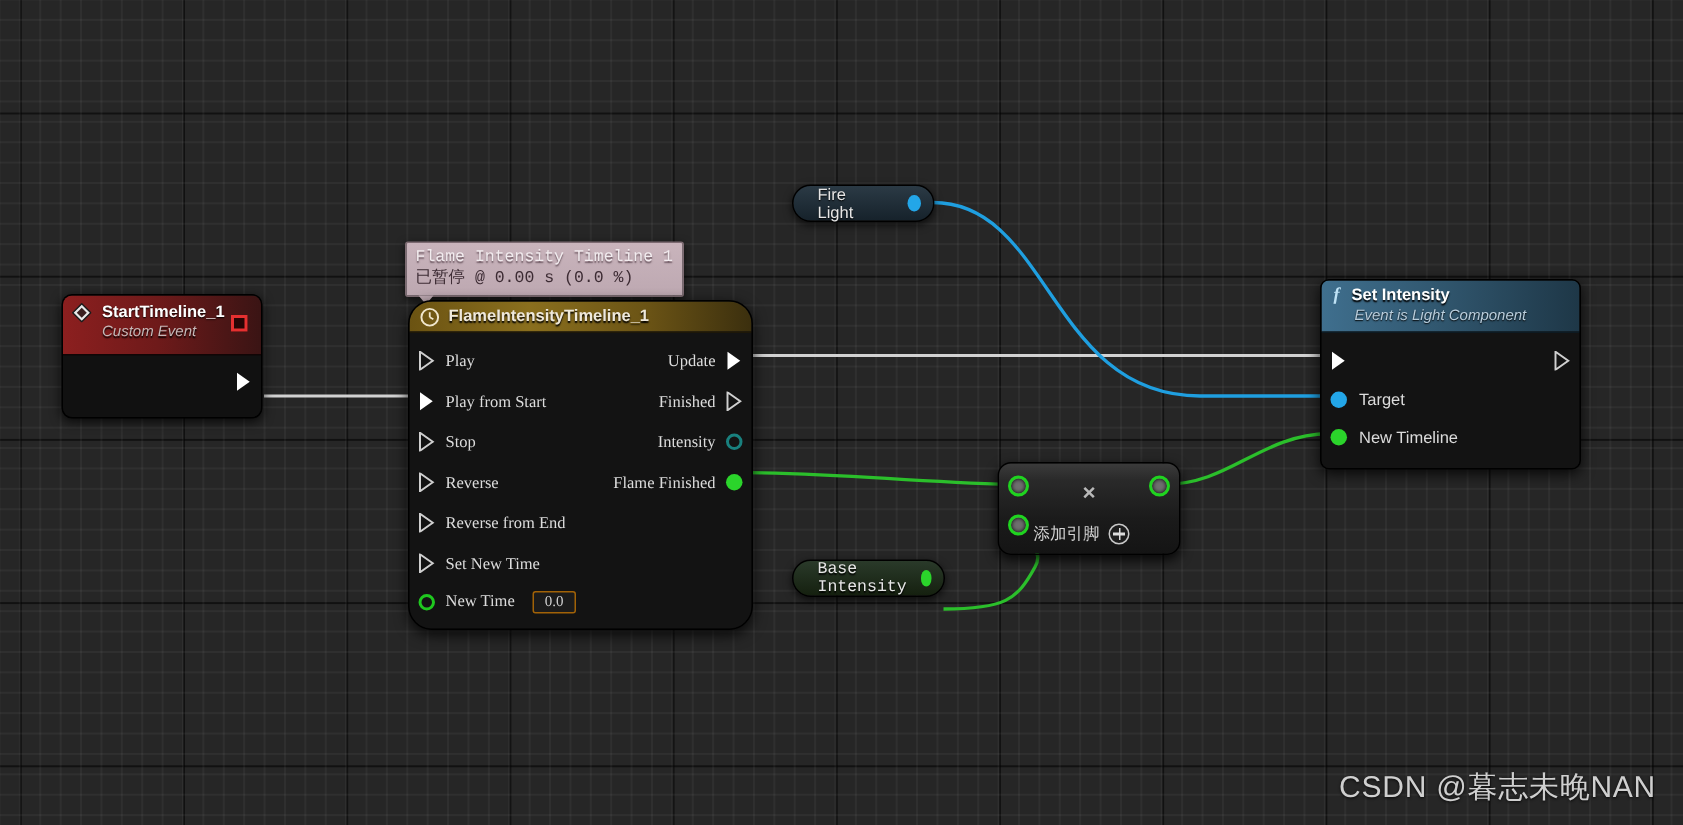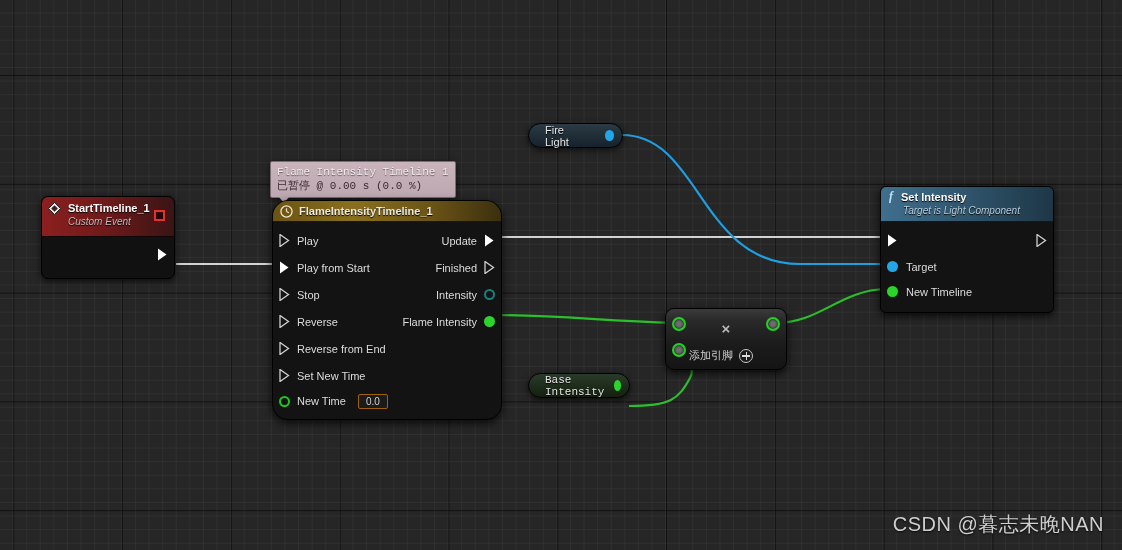--- a/index.html
+++ b/index.html
@@ -85,20 +85,21 @@
     display: flex; align-items: center; gap: 6px;
     padding: 0 7px;
     border-bottom: 1px solid #1d1708;
   }
   .tl-head-title { color: #efe9dc; font-size: 11px; font-weight: bold; text-shadow: 0 1px 1px #000; }
   .tl-body { background: #131313; padding: 5px 0 6px 0; }
   .tl-row {
     height: 27px; display: flex; align-items: center;
     justify-content: space-between;
     padding: 0 6px;
+    font-family: Liberation Serif, serif;
   }
   .pin-left { display: flex; align-items: center; gap: 7px; }
   .pin-right { display: flex; align-items: center; gap: 7px; }
   .pin-label { color: #dcdcdc; font-size: 11px; white-space: nowrap; }
   .newtime-box {
     border: 1px solid #a16207; background: #1b1b1b;
     color: #cfcfcf; font-size: 10px;
     padding: 1px 7px; border-radius: 2px; margin-left: 5px;
   }
 
@@ -334,21 +335,21 @@
       <div class="tl-row">
         <span class="pin-left">
           <span>
             <svg class="exec" viewBox="0 0 11 13">
                 <polygon points="1,0.5 9.5,6.5 1,12.5" fill="none" stroke="#cfcfcf" stroke-width="1.3"></polygon>
               </svg>
           </span>
           <span class="pin-label">Reverse</span>
         </span>
         <span class="pin-right">
-          <span class="pin-label">Flame Intensity</span>
+          <span class="pin-label">Flame Finished</span>
           <span class="dot dot-green"></span>
         </span>
       </div>
 
       <div class="tl-row">
         <span class="pin-left">
           <span>
             <svg class="exec" viewBox="0 0 11 13">
                 <polygon points="1,0.5 9.5,6.5 1,12.5" fill="none" stroke="#cfcfcf" stroke-width="1.3"></polygon>
               </svg>
@@ -394,21 +395,21 @@
     <span class="var-label">Base Intensity</span>
     <span class="dot dot-green"></span>
   </div>
 
   <div class="node fn-node" style="left:880px; top:186px;">
     <div class="fn-head">
       <div style="display:flex; align-items:center; gap:8px;">
         <span class="fn-f">f</span>
         <span class="fn-title">Set Intensity</span>
       </div>
-      <div class="fn-sub">Target is Light Component</div>
+      <div class="fn-sub">Event is Light Component</div>
     </div>
     <div class="fn-body">
       <div class="fn-exec-row">
         <span>
           <svg class="exec" viewBox="0 0 11 13">
               <polygon points="1,0.5 9.5,6.5 1,12.5" fill="#ffffff"></polygon>
             </svg>
         </span>
         <span>
           <svg class="exec" viewBox="0 0 11 13">

